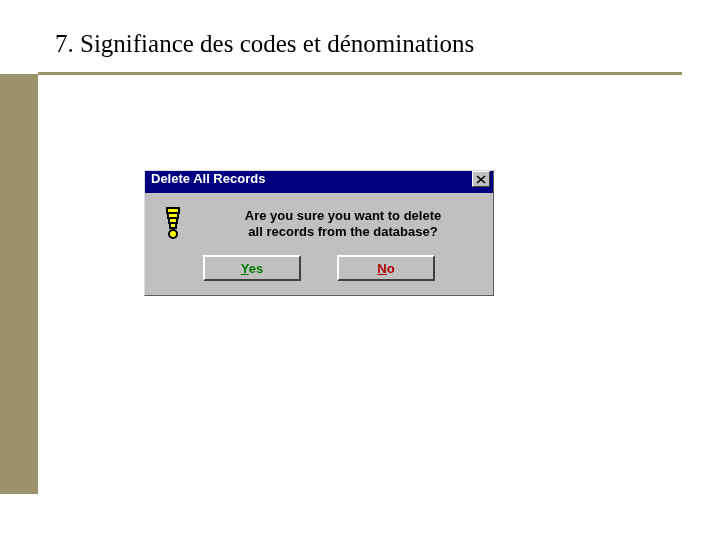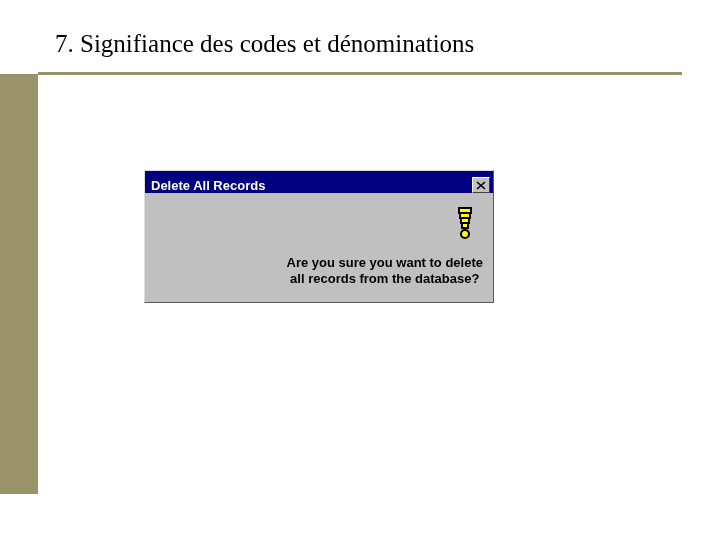--- a/index.html
+++ b/index.html
@@ -41,21 +41,21 @@
     top: 170px;
     width: 350px;
     background: #c0c0c0;
     border-top: 1px solid #dcdcdc;
     border-left: 1px solid #dcdcdc;
     border-right: 1px solid #5a5a5a;
     border-bottom: 1px solid #5a5a5a;
   }
   .titlebar {
     display: flex;
-    align-items: flex-end;
+    align-items: flex-start;
     justify-content: space-between;
     background: #000080;
     height: 22px;
     padding: 0 3px 0 6px;
   }
   .titlebar-text {
     color: #fff;
     font-family: Tahoma, Verdana, Arial, sans-serif;
     font-size: 13px;
     font-weight: bold;
@@ -71,23 +71,22 @@
     display: flex;
     align-items: center;
     justify-content: center;
   }
   .close-btn svg { display: block; }
   .body {
     padding: 12px 10px 14px 10px;
   }
   .row {
     display: flex;
-    align-items: flex-end;
+    align-items: center;
     gap: 12px;
-    flex-direction: column;
   }
   .icon-box {
     width: 36px;
     height: 36px;
     display: flex;
     align-items: center;
     justify-content: center;
     flex-shrink: 0;
   }
   .msg {
@@ -162,16 +161,24 @@
             <rect x="13" y="12" width="8" height="5" fill="#ffff00" stroke="#000" stroke-width="2"></rect>
             <rect x="14" y="17" width="6" height="5" fill="#ffff00" stroke="#000" stroke-width="2"></rect>
             <circle cx="17" cy="28" r="4" fill="#ffff00" stroke="#000" stroke-width="2"></circle>
           </svg>
         </div>
         <div class="msg">
           <span>Are you sure you want to delete</span><br>
           <span>all records from the database?</span>
         </div>
       </div>
+      <div class="btn-row">
+        <div class="btn yes">
+          <span><span class="ul">Y</span><span>es</span></span>
+        </div>
+        <div class="btn no">
+          <span><span class="ul">N</span><span>o</span></span>
+        </div>
+      </div>
     </div>
   </div>
 
 </div>
 
 </body></html>

